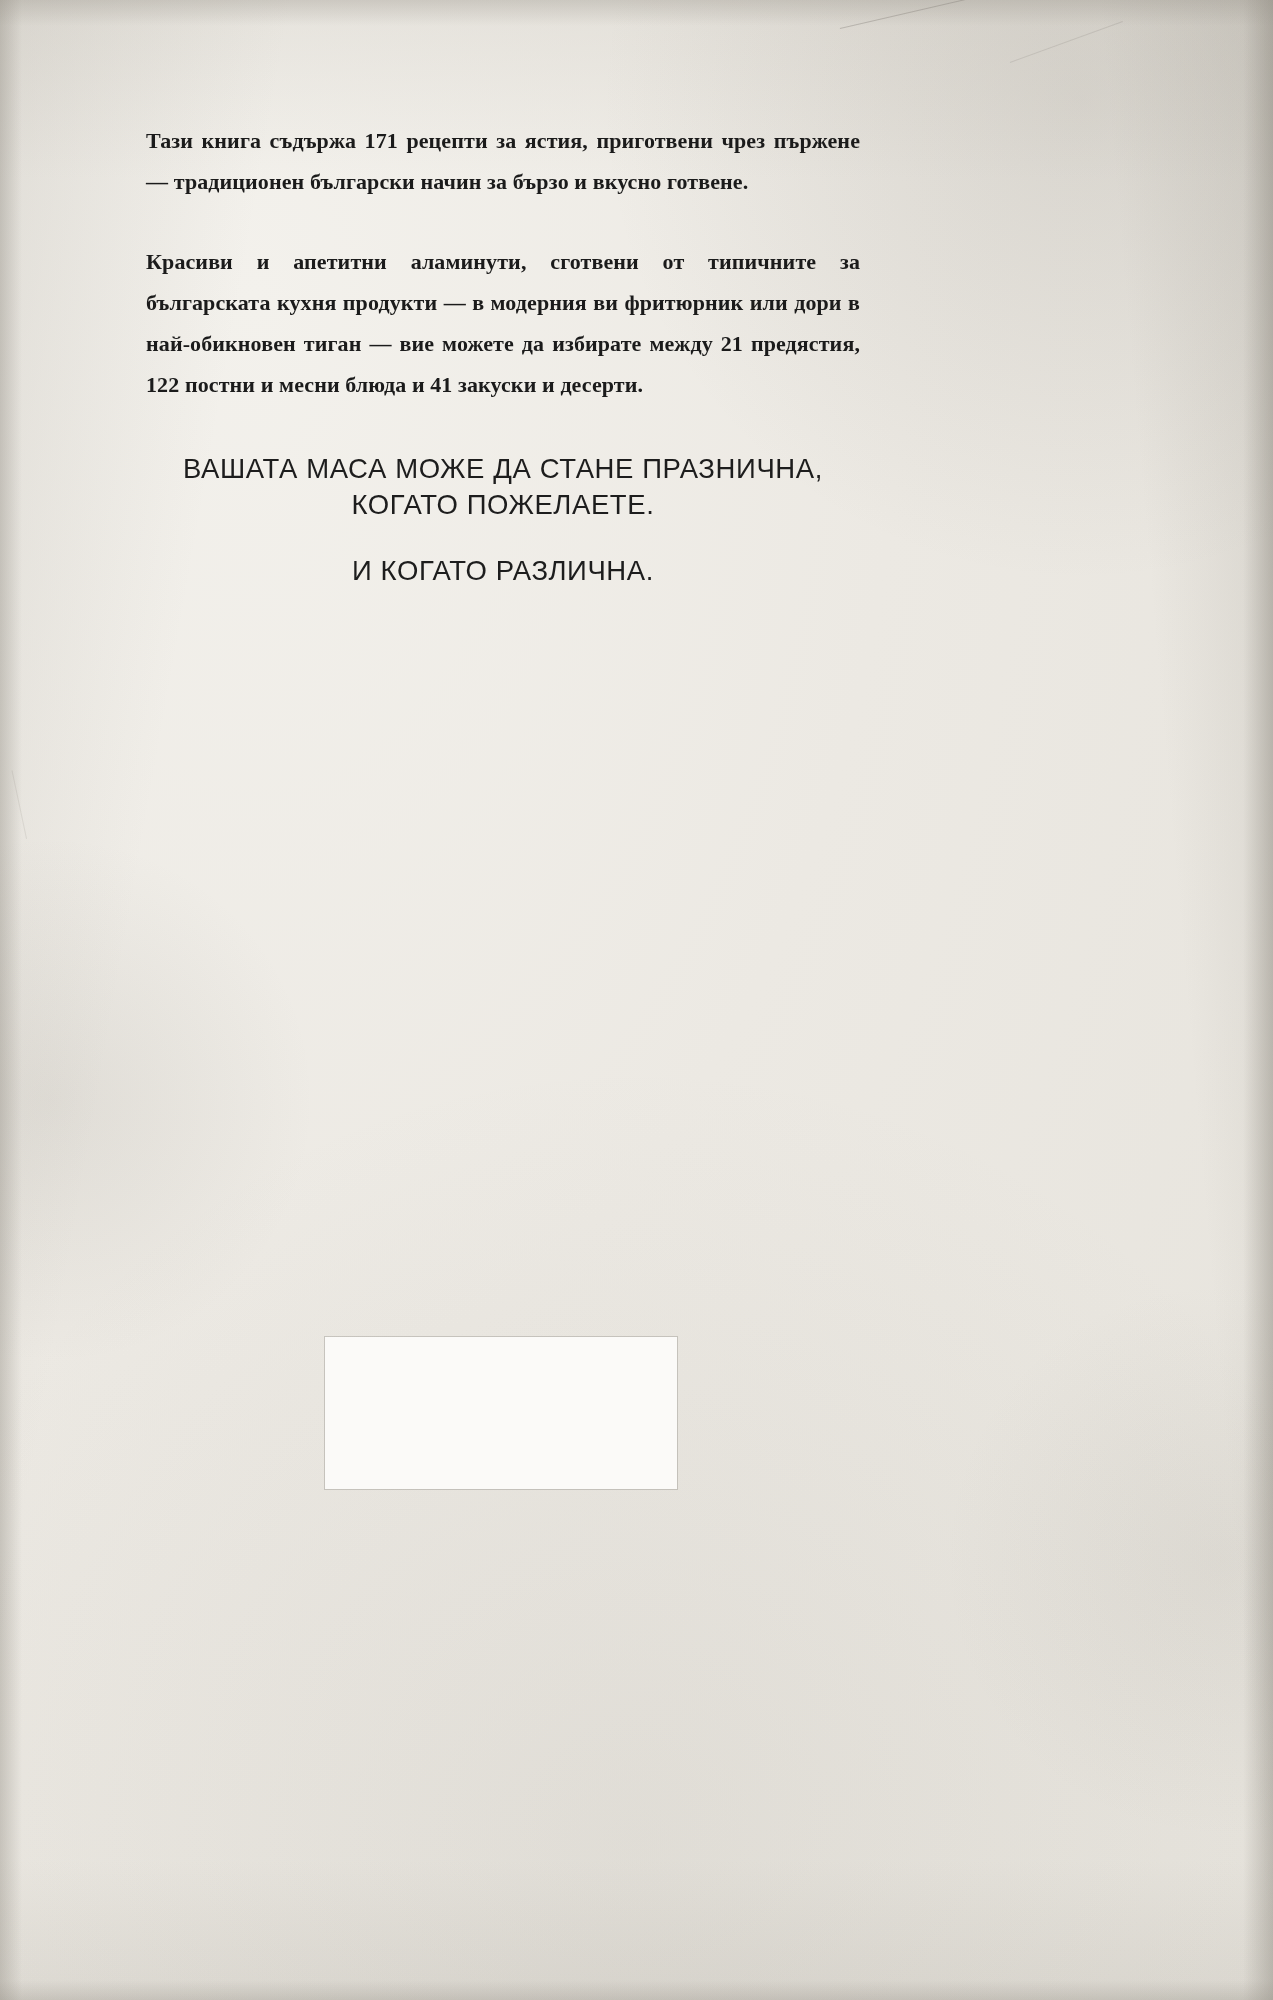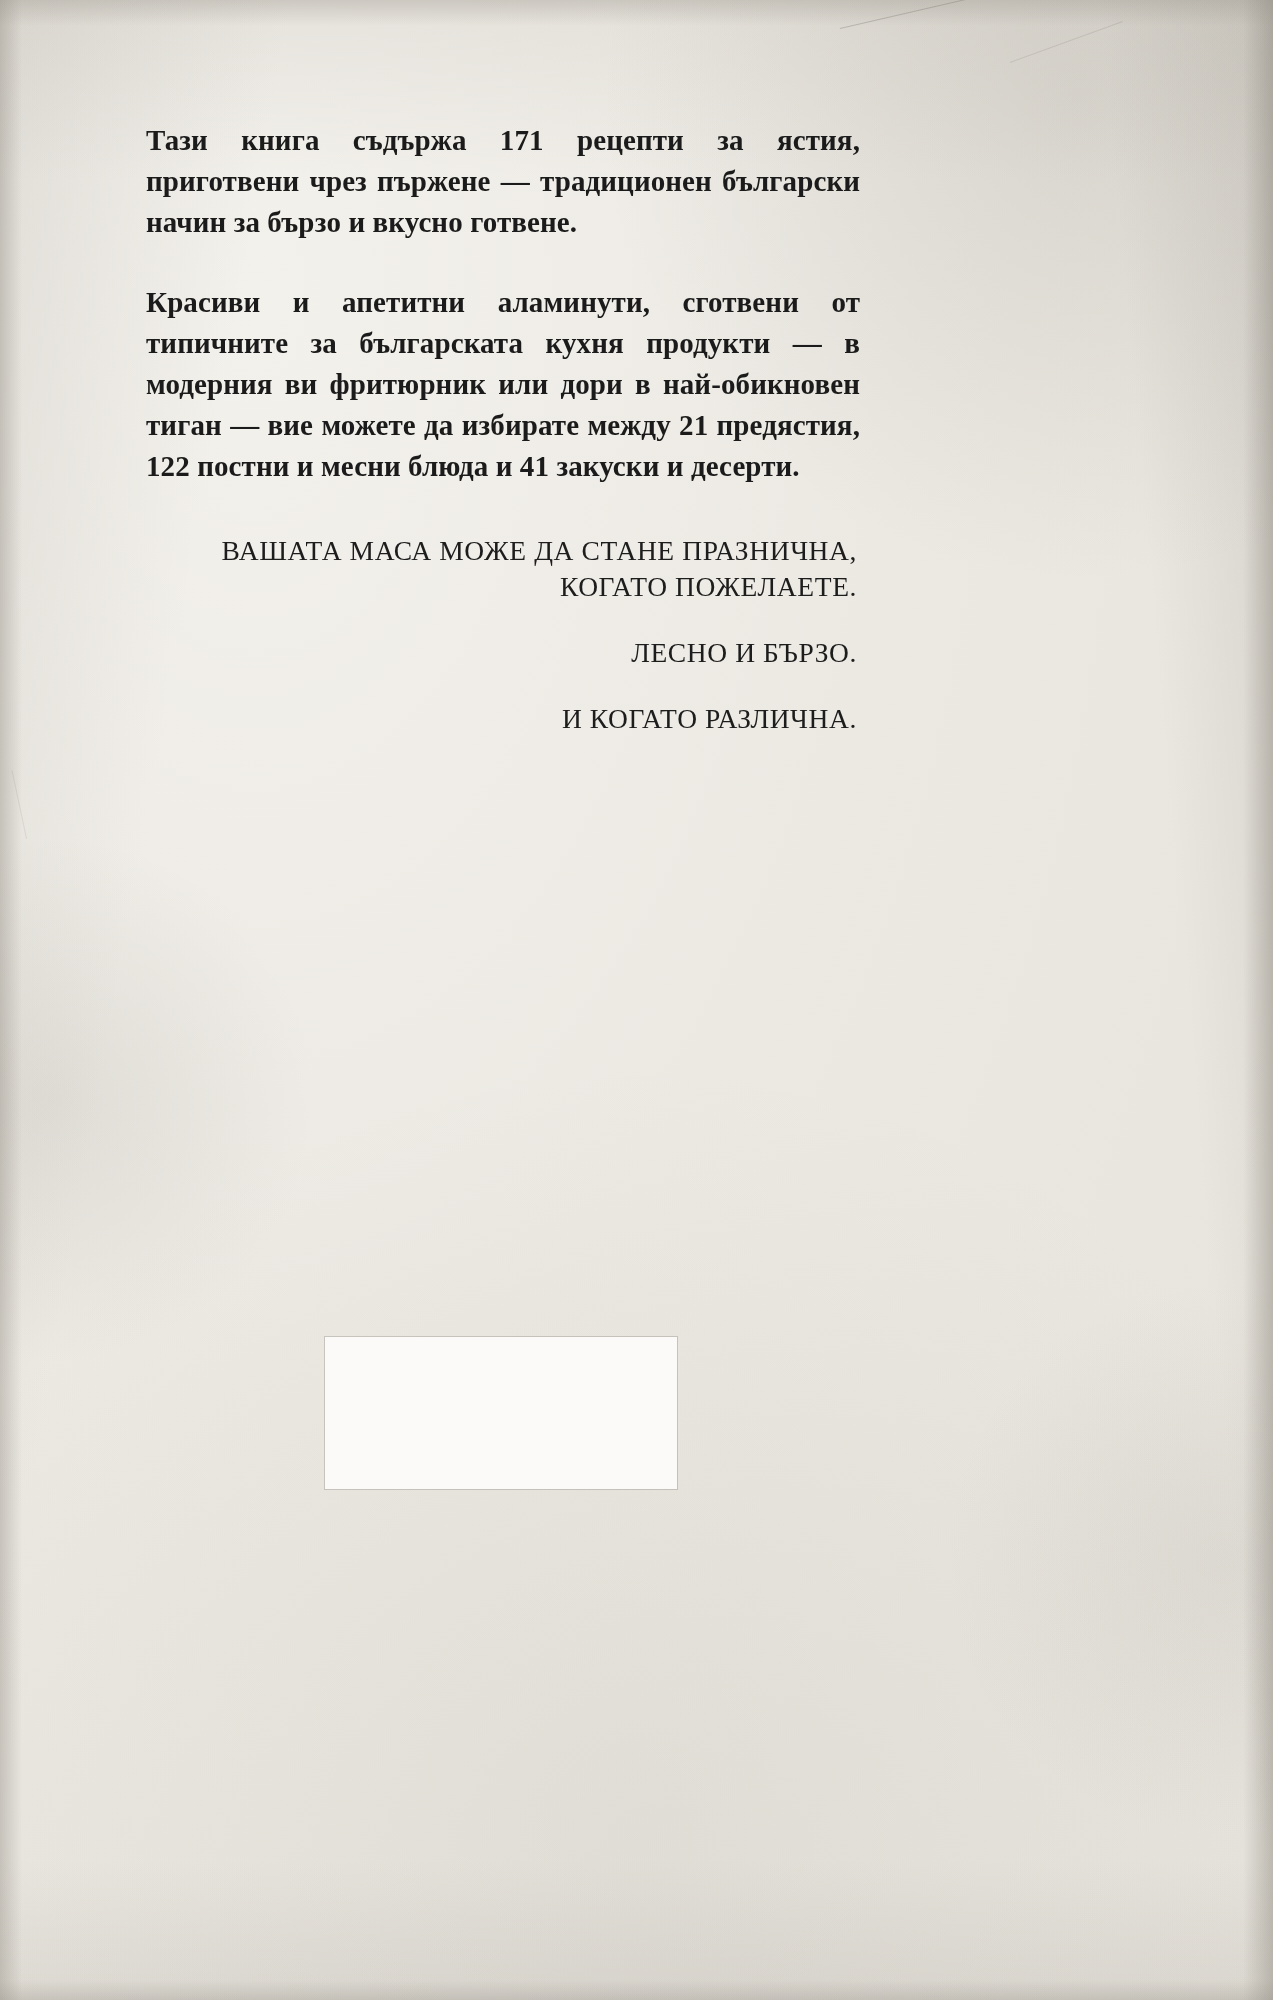--- a/index.html
+++ b/index.html
@@ -54,43 +54,42 @@
   .content {
     position: absolute;
     left: 146px;
     top: 120px;
     width: 714px;
   }
 
   .para {
     font-family: "Liberation Serif", serif;
     font-weight: bold;
-    font-size: 29px;
+    font-size: 22px;
     line-height: 41px;
     color: #1b1b1b;
     text-align: justify;
     text-justify: inter-word;
     margin: 0 0 39px 0;
     letter-spacing: 0.1px;
   }
   .para.last-of-block { margin-bottom: 0; }
 
   .slogans {
     margin-top: 46px;
     text-align: center;
   }
   .slogan {
-    font-family: Liberation Serif, serif;
+    font-family: Liberation Sans, sans-serif;
     font-weight: normal;
     font-size: 27.5px;
     line-height: 36px;
     color: #1d1d1d;
     letter-spacing: 0.6px;
     margin: 3px;
-    text-align: right;
   }
   .slogan.s1 { margin-bottom: 30px; }
   .slogan.s2 { margin-bottom: 30px; }
   .slogan.s3 { margin-bottom: 0; }
 
   
   .label-box {
     position: absolute;
     left: 325px;
     top: 1337px;
@@ -143,21 +142,20 @@
 
   <div class="content">
 
     <p class="para">Тази книга съдържа 171 рецепти за ястия, приготвени чрез пържене — традиционен български начин за бързо и вкусно готвене.</p>
 
     <p class="para last-of-block">Красиви и апетитни аламинути, сготвени от типичните за българската кухня продукти — в модерния ви фритюрник или дори в най-обикновен тиган — вие можете да избирате между 21 предястия, 122 постни и месни блюда и 41 закуски и десерти.</p>
 
     <div class="slogans">
       <p class="slogan s1" style="white-space: pre-line;">ВАШАТА МАСА МОЖЕ ДА СТАНЕ ПРАЗНИЧНА,
 КОГАТО ПОЖЕЛАЕТЕ.</p>
-      <p class="slogan s2">ЛЕСНО И БЪРЗО.</p>
       <p class="slogan s3">И КОГАТО РАЗЛИЧНА.</p>
     </div>
 
   </div>
 
   <div class="label-box"></div>
 
 </div>
 
 </body></html>

